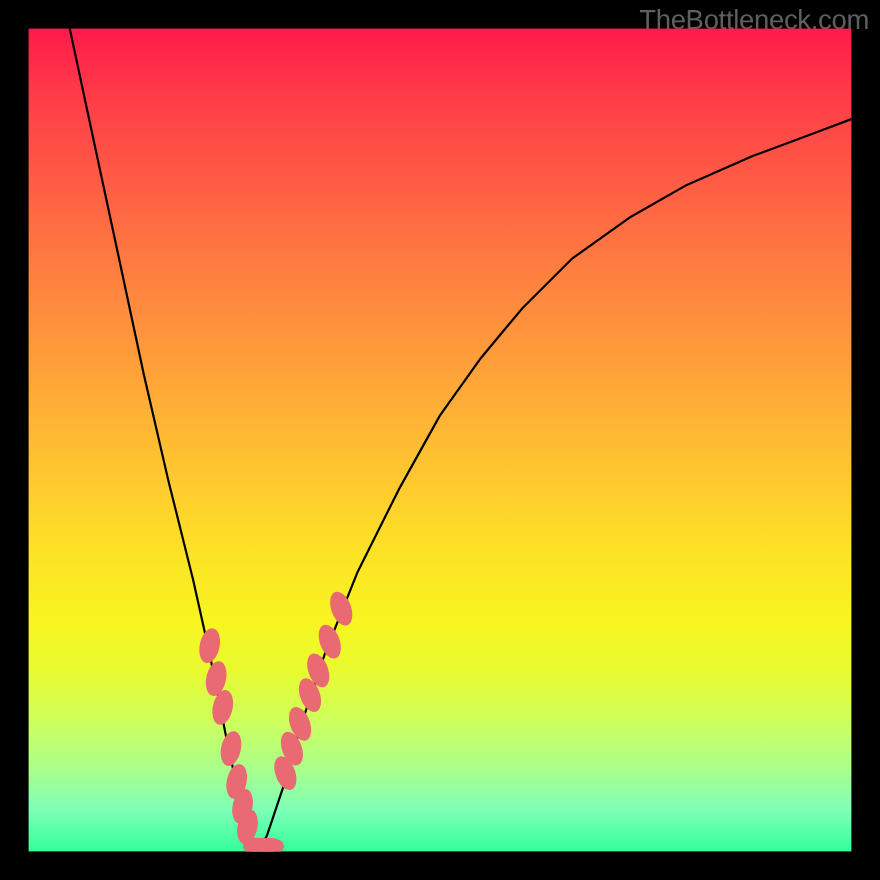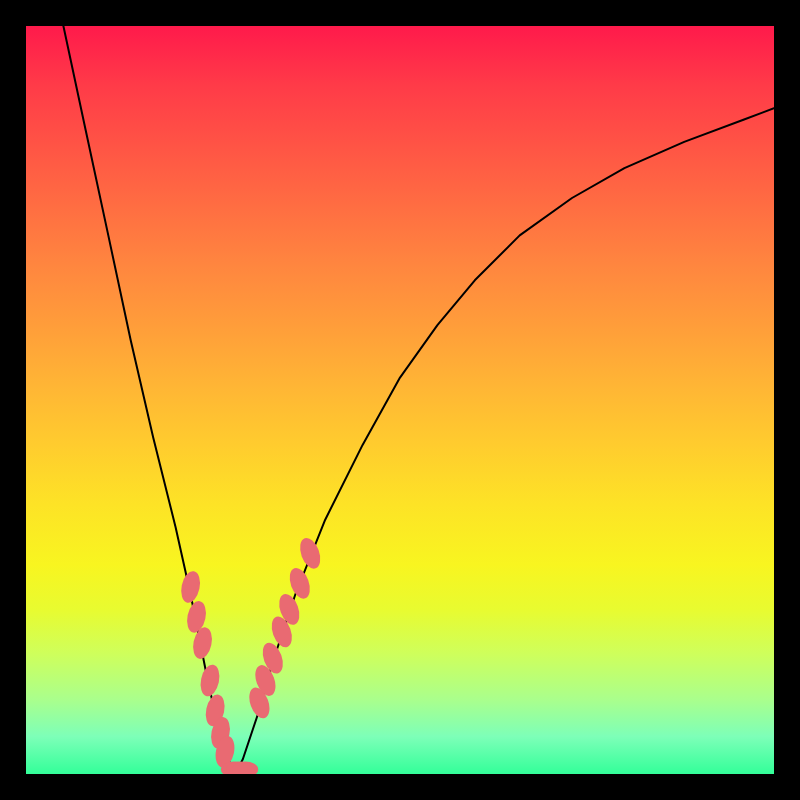--- a/index.html
+++ b/index.html
@@ -54,20 +54,21 @@
     font-weight: 400;
     letter-spacing: -0.3px;
     user-select: none;
   }
   svg { display: block; }
 </style>
 </head>
 <body>
 
 <div class="frame">
+  <div class="watermark">TheBottleneck.com</div>
 
   <div class="plot-area">
     <svg id="chart-svg" width="748" height="748" viewBox="0 0 748 748">
 
     <path d="M37.4 0.0 L59.8 104.7 L82.3 209.4 L104.7 314.2 L127.2 411.4 L149.6 501.2 L164.6 568.5 L179.5 643.3 L190.7 695.6 L202.0 733.0 L209.4 748.0 L216.9 733.0 L231.9 688.2 L246.8 635.8 L269.3 568.5 L299.2 493.7 L336.6 418.9 L374.0 351.6 L411.4 299.2 L448.8 254.3 L493.7 209.4 L546.0 172.0 L598.4 142.1 L658.2 115.9 L718.1 93.5 L748.0 82.3" fill="none" stroke="#000000" stroke-width="2" stroke-linecap="round" stroke-linejoin="round"></path>
         <ellipse cx="164.6" cy="561.0" rx="9" ry="16" transform="rotate(12 164.6 561.0)" fill="#e96a72"></ellipse>
         <ellipse cx="170.5" cy="590.9" rx="9" ry="16" transform="rotate(12 170.5 590.9)" fill="#e96a72"></ellipse>
         <ellipse cx="176.5" cy="617.1" rx="9" ry="16" transform="rotate(12 176.5 617.1)" fill="#e96a72"></ellipse>
         <ellipse cx="184.0" cy="654.5" rx="9" ry="16" transform="rotate(12 184.0 654.5)" fill="#e96a72"></ellipse>
         <ellipse cx="189.2" cy="684.4" rx="9" ry="16" transform="rotate(12 189.2 684.4)" fill="#e96a72"></ellipse>

